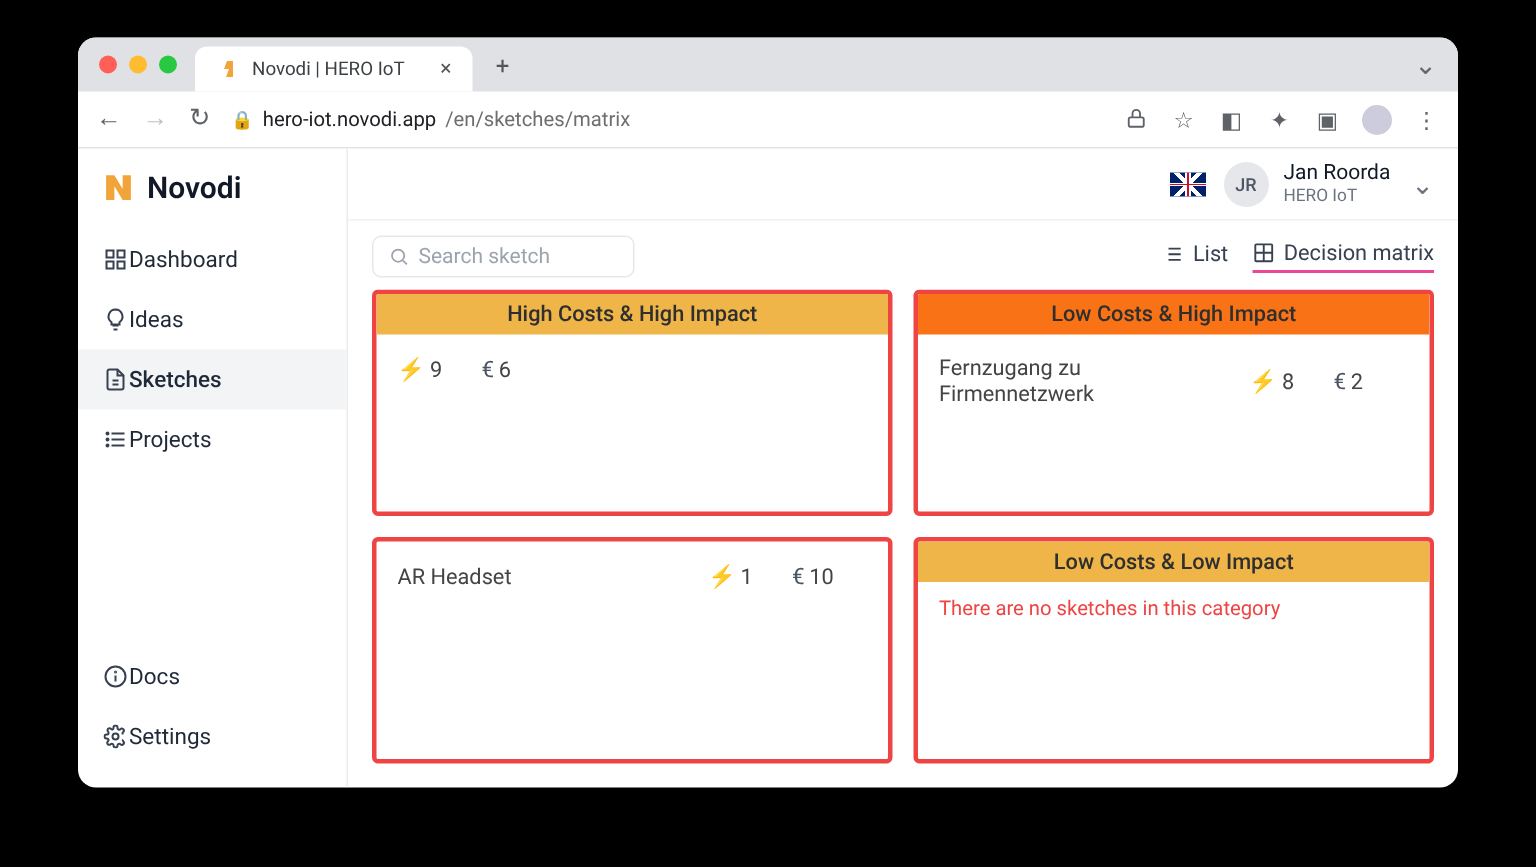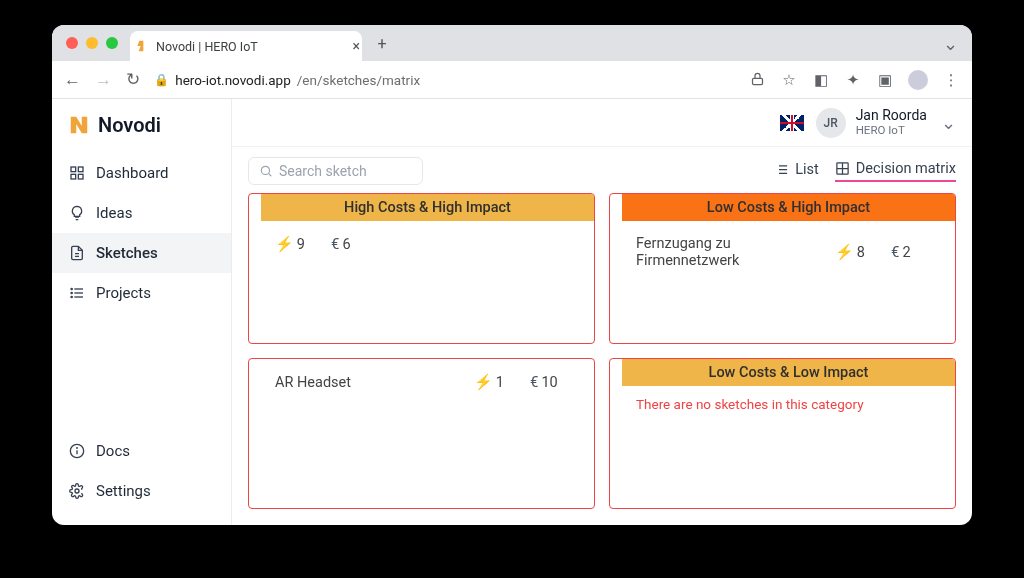--- a/index.html
+++ b/index.html
@@ -41,24 +41,24 @@
   }
   .dot { width:12px; height:12px; border-radius:50%; }
   .red{background:#ff5f57}.yellow{background:#febc2e}.green{background:#28c840}
   .tab {
     height:30px;
     background:#fff;
     border-radius:8px 8px 0 0;
     display:flex;
     align-items:center;
     gap:8px;
-    padding:0 2px;
+    padding:0 14px;
     font-size:12.5px;
     color:#3c4043;
-    width:232px;
+    width:185px;
     position:relative;
   }
   .tab-title { flex:1; overflow:hidden; white-space:nowrap; text-overflow:ellipsis; }
   .tab-close { font-size:14px; color:#555; cursor:default; }
   .newtab { width:28px; height:28px; margin-left:6px; display:flex;align-items:center;justify-content:center; font-size:16px; color:#555; align-self:center; }
   .minichev { margin-left:auto; align-self:center; color:#666; font-size:18px; padding-right:6px;}
   .tab-favicon {
     width:16px; height:16px;
     display:flex;align-items:center;justify-content:center;
   }
@@ -108,21 +108,21 @@
     color:#111827;
     padding:0 16px 10px;
   }
   .brand-logo {
     width:22px;height:22px;
   }
   .nav {
     display:flex;flex-direction:column; margin-top:6px;
   }
   .nav-item {
-    display:flex; align-items:center; gap:10px;
+    display:flex; align-items:center; 
     padding:11px 16px;
     font-size:15px;
     color:#1f2937;
     cursor:default;
   }
   .nav-item.active { background:#f3f4f6; font-weight:500; }
   .nav-icon { width:18px; height:18px; display:flex;align-items:center;justify-content:center; color:#374151;}
   .bottom-nav { margin-top:auto; }
 
   .main {
@@ -197,26 +197,25 @@
   .matrix {
     flex:1;
     display:grid;
     grid-template-columns:1fr 1fr;
     grid-template-rows:1fr 1fr;
     gap:14px;
     padding:0 16px 16px;
     overflow:hidden;
   }
   .quad {
-    border:1px solid #ef4444;
+    border:3px solid #ef4444;
     border-radius:4px;
     overflow:hidden;
     display:flex;flex-direction:column;
     font-size:14.5px;
-    padding-left:12px;
   }
   .quad-head {
     text-align:center;
     padding:5px 0;
     font-weight:500;
     color:#2f2f2f;
   }
   .amber{background:#efb549}
   .greenh{background:#f97316}
   .redh{background:#e06b68}

